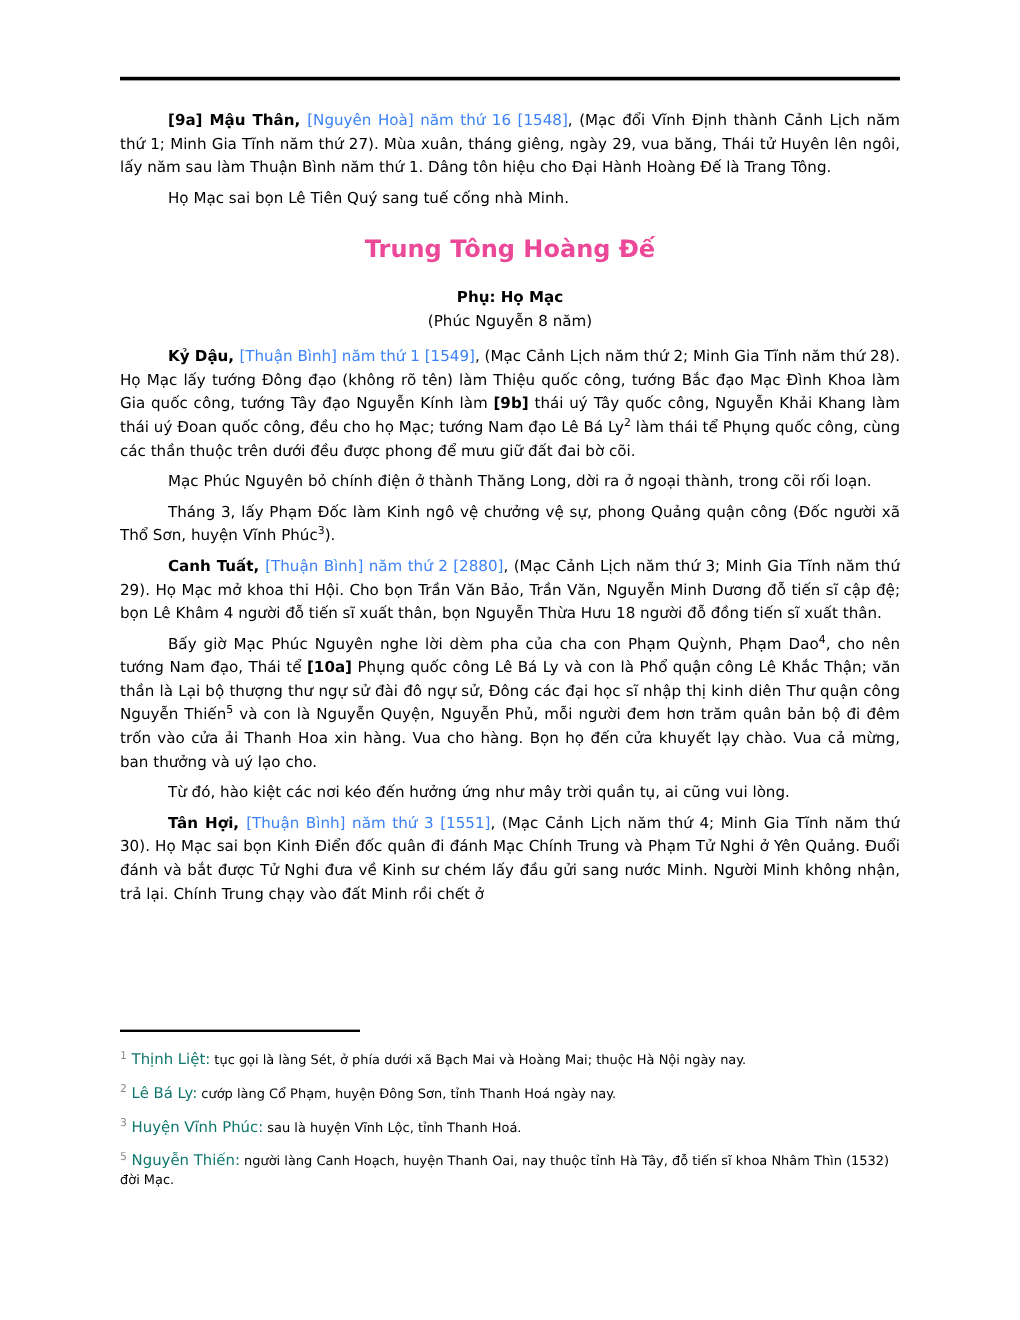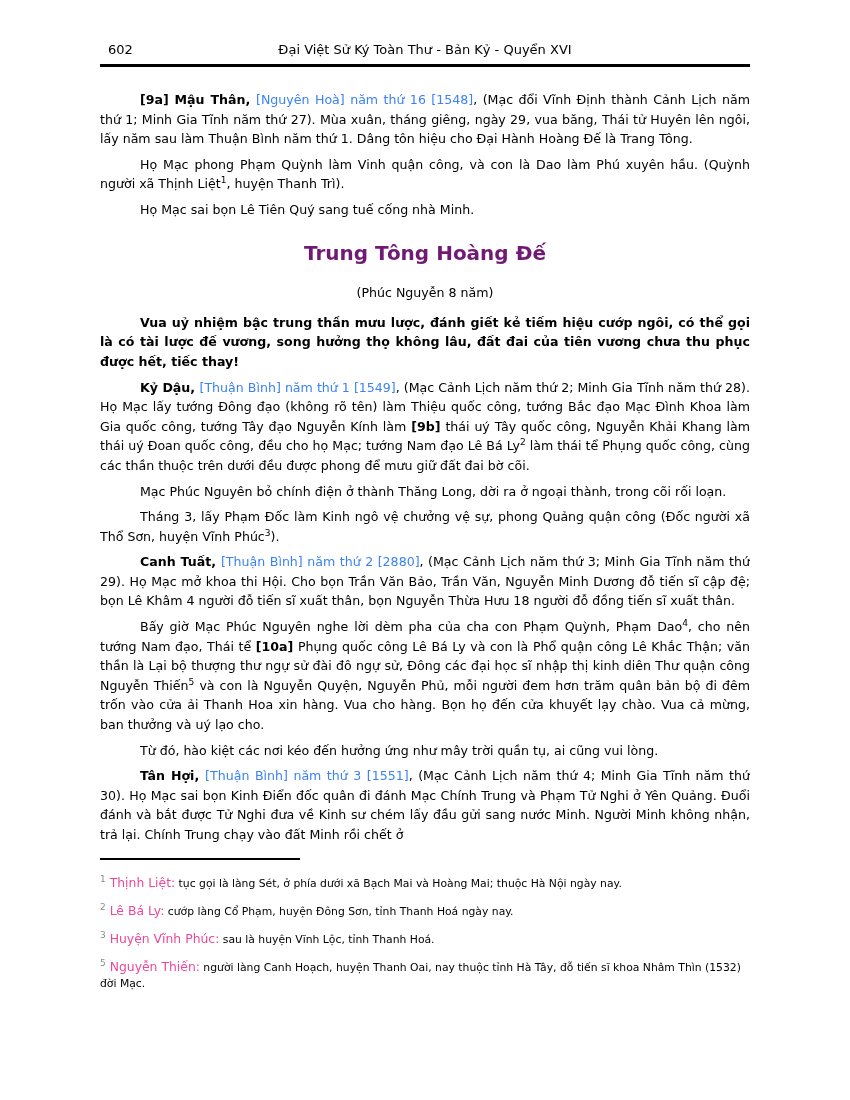--- a/index.html
+++ b/index.html
@@ -11,52 +11,47 @@
   .header { position:absolute; top:42px; left:100px; width:650px; font-size:13px; }
   .page-number { position:absolute; left:8px; top:0; }
   .header-title { text-align:center; }
   .header-rule { position:absolute; top:64px; left:100px; width:650px; border-top:3px solid #000; }
 
   .content {
     position:absolute; top:90px; left:100px; width:650px; height:764px; overflow:hidden;
     font-size:12.6px; line-height:19.6px; text-align:justify;
   }
   .content p { margin:0 0 6px; text-indent:40px; }
-  p.blk-heading { margin:24px 0 20px; text-align:center; text-indent:0; font-size:20px; font-weight:bold; color:#701a75; }
+  p.blk-heading { margin:24px 0 20px; text-align:center; text-indent:0; font-size:20px; font-weight:bold; color:#ec4899; }
   p.blk-subtitle { margin:0 0 12px; text-align:center; text-indent:0; }
   p.blk-centerbold { margin:0; text-align:center; text-indent:0; font-weight:bold; }
   p.blk-centernote { margin:0 0 10px; text-align:center; text-indent:0; }
 
   .seg-b { font-weight:bold; }
   .seg-g { color:#3b82f6; }
   sup.seg-sup { font-size:0.72em; line-height:0; }
 
   .footnote-sep { position:absolute; top:858px; left:100px; width:200px; border-top:2px solid #000; }
   .footnotes { position:absolute; top:874px; left:100px; width:650px; }
   .footnote { margin-bottom:10px; font-size:10.8px; line-height:1.45; }
   .fn-sup { color:#8c8c8c; font-size:9px; line-height:0; }
-  .fn-term { color:#ec4899; font-size:12.4px; }
+  .fn-term { color:#0f766e; font-size:12.4px; }
 </style>
 </head>
 <body>
 
 <div class="page">
-  <div class="header">
-    <span class="page-number">602</span>
-    <div class="header-title">Đại Việt Sử Ký Toàn Thư - Bản Kỷ - Quyển XVI</div>
-  </div>
   <div class="header-rule"></div>
 
   <div class="content" id="content">
       <p class="blk-para"><span class="seg-b">[9a] Mậu Thân, </span><span class="seg-g">[Nguyên Hoà] năm thứ 16 [1548]</span><span class="seg-n">, (Mạc đổi Vĩnh Định thành Cảnh Lịch năm thứ 1; Minh Gia Tĩnh năm thứ 27). Mùa xuân, tháng giêng, ngày 29, vua băng, Thái tử Huyên lên ngôi, lấy năm sau làm Thuận Bình năm thứ 1. Dâng tôn hiệu cho Đại Hành Hoàng Đế là Trang Tông.</span></p>
-      <p class="blk-para"><span class="seg-n">Họ Mạc phong Phạm Quỳnh làm Vinh quận công, và con là Dao làm Phú xuyên hầu. (Quỳnh người xã Thịnh Liệt</span><sup class="seg-sup">1</sup><span class="seg-n">, huyện Thanh Trì).</span></p>
       <p class="blk-para"><span class="seg-n">Họ Mạc sai bọn Lê Tiên Quý sang tuế cống nhà Minh.</span></p>
       <p class="blk-heading"><span class="seg-n">Trung Tông Hoàng Đế</span></p>
+      <p class="blk-centerbold"><span class="seg-n">Phụ: Họ Mạc</span></p>
       <p class="blk-centernote"><span class="seg-n">(Phúc Nguyễn 8 năm)</span></p>
-      <p class="blk-para"><span class="seg-b">Vua uỷ nhiệm bậc trung thần mưu lược, đánh giết kẻ tiếm hiệu cướp ngôi, có thể gọi là có tài lược đế vương, song hưởng thọ không lâu, đất đai của tiên vương chưa thu phục được hết, tiếc thay!</span></p>
       <p class="blk-para"><span class="seg-b">Kỷ Dậu, </span><span class="seg-g">[Thuận Bình] năm thứ 1 [1549]</span><span class="seg-n">, (Mạc Cảnh Lịch năm thứ 2; Minh Gia Tĩnh năm thứ 28). Họ Mạc lấy tướng Đông đạo (không rõ tên) làm Thiệu quốc công, tướng Bắc đạo Mạc Đình Khoa làm Gia quốc công, tướng Tây đạo Nguyễn Kính làm </span><span class="seg-b">[9b]</span><span class="seg-n"> thái uý Tây quốc công, Nguyễn Khải Khang làm thái uý Đoan quốc công, đều cho họ Mạc; tướng Nam đạo Lê Bá Ly</span><sup class="seg-sup">2</sup><span class="seg-n"> làm thái tể Phụng quốc công, cùng các thần thuộc trên dưới đều được phong để mưu giữ đất đai bờ cõi.</span></p>
       <p class="blk-para"><span class="seg-n">Mạc Phúc Nguyên bỏ chính điện ở thành Thăng Long, dời ra ở ngoại thành, trong cõi rối loạn.</span></p>
       <p class="blk-para"><span class="seg-n">Tháng 3, lấy Phạm Đốc làm Kinh ngô vệ chưởng vệ sự, phong Quảng quận công (Đốc người xã Thổ Sơn, huyện Vĩnh Phúc</span><sup class="seg-sup">3</sup><span class="seg-n">).</span></p>
       <p class="blk-para"><span class="seg-b">Canh Tuất, </span><span class="seg-g">[Thuận Bình] năm thứ 2 [2880]</span><span class="seg-n">, (Mạc Cảnh Lịch năm thứ 3; Minh Gia Tĩnh năm thứ 29). Họ Mạc mở khoa thi Hội. Cho bọn Trần Văn Bảo, Trần Văn, Nguyễn Minh Dương đỗ tiến sĩ cập đệ; bọn Lê Khâm 4 người đỗ tiến sĩ xuất thân, bọn Nguyễn Thừa Hưu 18 người đỗ đồng tiến sĩ xuất thân.</span></p>
       <p class="blk-para"><span class="seg-n">Bấy giờ Mạc Phúc Nguyên nghe lời dèm pha của cha con Phạm Quỳnh, Phạm Dao</span><sup class="seg-sup">4</sup><span class="seg-n">, cho nên tướng Nam đạo, Thái tể </span><span class="seg-b">[10a]</span><span class="seg-n"> Phụng quốc công Lê Bá Ly và con là Phổ quận công Lê Khắc Thận; văn thần là Lại bộ thượng thư ngự sử đài đô ngự sử, Đông các đại học sĩ nhập thị kinh diên Thư quận công Nguyễn Thiến</span><sup class="seg-sup">5</sup><span class="seg-n"> và con là Nguyễn Quyện, Nguyễn Phủ, mỗi người đem hơn trăm quân bản bộ đi đêm trốn vào cửa ải Thanh Hoa xin hàng. Vua cho hàng. Bọn họ đến cửa khuyết lạy chào. Vua cả mừng, ban thưởng và uý lạo cho.</span></p>
       <p class="blk-para"><span class="seg-n">Từ đó, hào kiệt các nơi kéo đến hưởng ứng như mây trời quần tụ, ai cũng vui lòng.</span></p>
       <p class="blk-para"><span class="seg-b">Tân Hợi, </span><span class="seg-g">[Thuận Bình] năm thứ 3 [1551]</span><span class="seg-n">, (Mạc Cảnh Lịch năm thứ 4; Minh Gia Tĩnh năm thứ 30). Họ Mạc sai bọn Kinh Điển đốc quân đi đánh Mạc Chính Trung và Phạm Tử Nghi ở Yên Quảng. Đuổi đánh và bắt được Tử Nghi đưa về Kinh sư chém lấy đầu gửi sang nước Minh. Người Minh không nhận, trả lại. Chính Trung chạy vào đất Minh rồi chết ở </span></p>
     </div>
 
   <div class="footnote-sep"></div>

